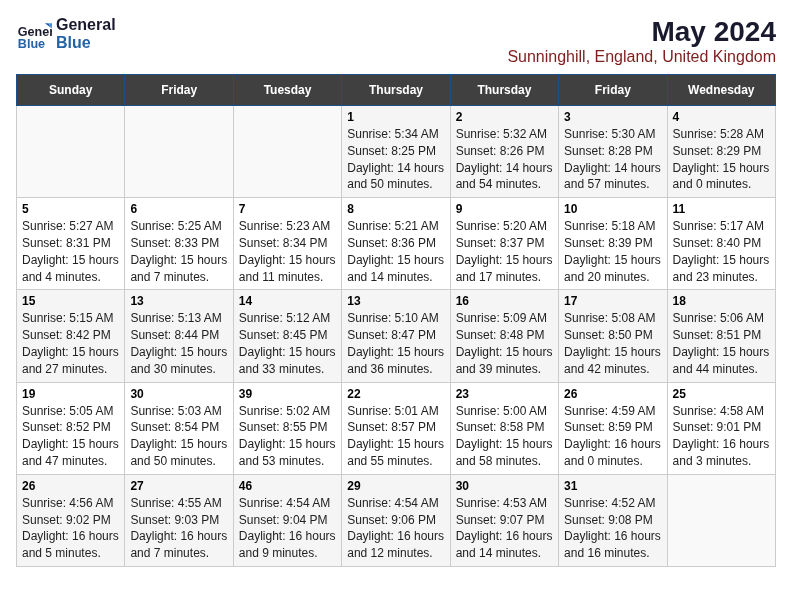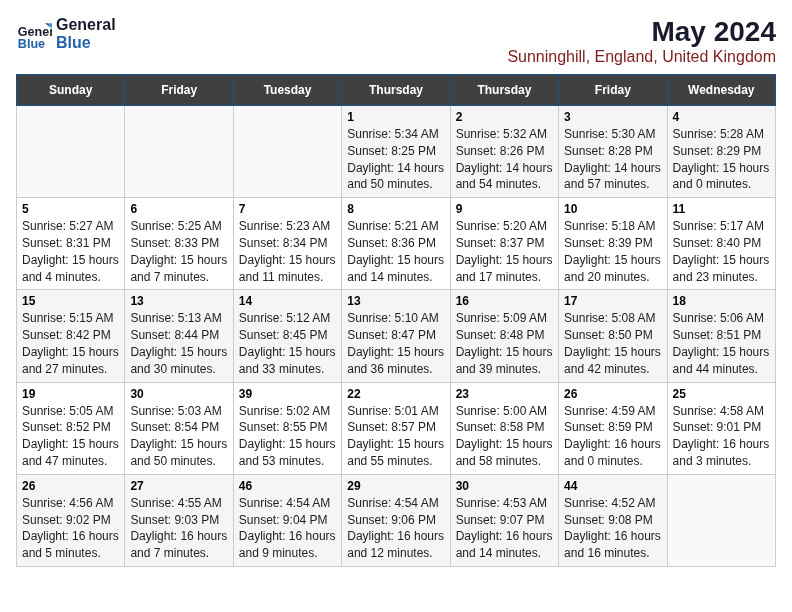--- a/index.html
+++ b/index.html
@@ -238,19 +238,19 @@
         </td>
         <td>
           <span class="day-num">29</span>
           <div class="cell-info">Sunrise: 4:54 AM<br>Sunset: 9:06 PM<br>Daylight: 16 hours<br>and 12 minutes.</div>
         </td>
         <td>
           <span class="day-num">30</span>
           <div class="cell-info">Sunrise: 4:53 AM<br>Sunset: 9:07 PM<br>Daylight: 16 hours<br>and 14 minutes.</div>
         </td>
         <td>
-          <span class="day-num">44</span>
+          <span class="day-num">31</span>
           <div class="cell-info">Sunrise: 4:52 AM<br>Sunset: 9:08 PM<br>Daylight: 16 hours<br>and 16 minutes.</div>
         </td>
         <td class="empty-cell"></td>
       </tr>
     </tbody>
 </table>
 
 </body></html>

